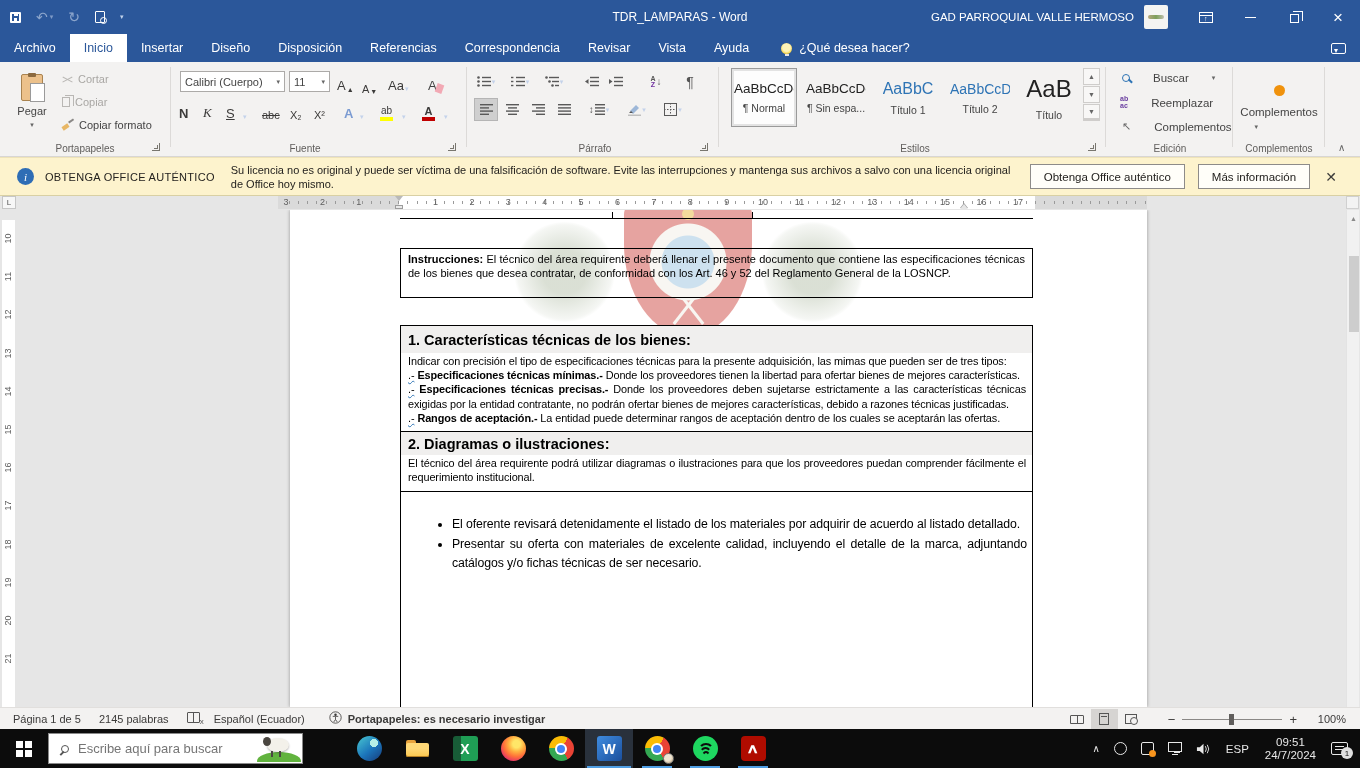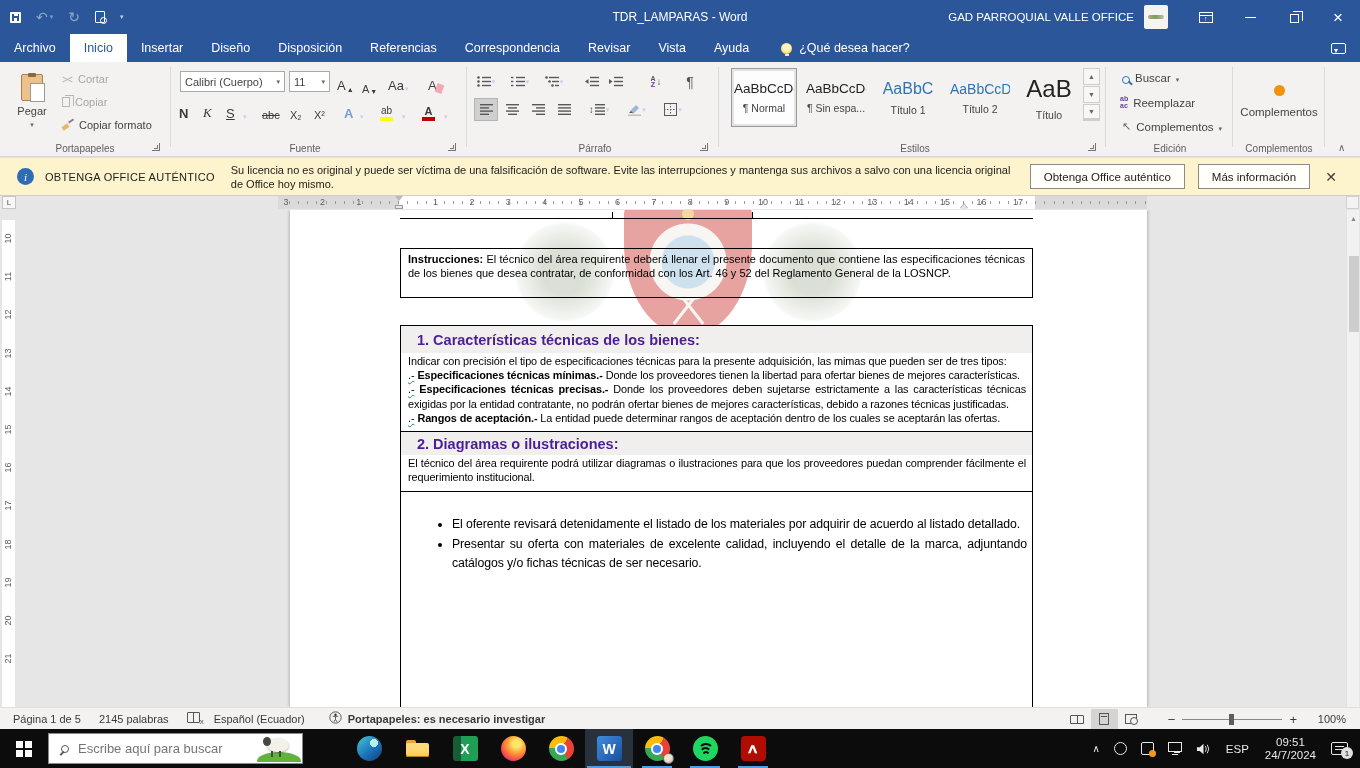--- a/index.html
+++ b/index.html
@@ -70,21 +70,21 @@
 svg.pic{fill:#595959;stroke:none}
 .pbtn{position:absolute;width:24px;height:23px;display:flex;align-items:center;justify-content:center;gap:1px;cursor:pointer}
 .pbtn.on{background:#cfcfcf;border:1px solid #b5b5b5}
 .scard{position:absolute;top:6px;width:66px;height:59px;display:flex;flex-direction:column;align-items:center;justify-content:center;cursor:pointer;overflow:hidden}
 .scard.sel{background:#fdfdfd;border:1px solid #9a9a9a;box-shadow:0 0 0 2px #e3e3e3 inset}
 .sprev{font-size:13.5px;color:#222;white-space:nowrap;max-width:60px;overflow:hidden}
 .slab{font-size:10.5px;color:#444;margin-top:6px;white-space:nowrap;max-width:62px;overflow:hidden}
 .c-blue .sprev{color:#2e74b5}
 .c-big .sprev{font-size:24px}
 .sgarr{position:absolute;width:17px;height:17px;border:1px solid #cfcdcb;background:#f8f7f6;display:flex;align-items:center;justify-content:center;font-size:7px;color:#666;cursor:pointer}
-.ecmd{position:absolute;display:flex;align-items:flex-end;gap:5px;font-size:11.5px;cursor:pointer;white-space:nowrap}
+.ecmd{position:absolute;display:flex;align-items:center;gap:23px;font-size:11.5px;cursor:pointer;white-space:nowrap}
 .i-mag{width:8px;height:8px;border:1.6px solid #777;border-radius:50%;position:relative;display:inline-block}
 .i-mag::after{content:"";position:absolute;width:5px;height:1.6px;background:#777;transform:rotate(45deg);right:-4px;bottom:-1px}
 .i-mag.blue{border-color:#2e74b5}.i-mag.blue::after{background:#2e74b5}
 .i-repl{font-size:7px;line-height:6.5px;color:#6a3fa0;font-weight:bold;display:inline-block}
 .i-cursor{font-size:11px;color:#666}
 .i-dot{width:11px;height:11px;border-radius:50%;background:#f0920c}
 
 
 #warnbar{position:absolute;top:157px;left:0;width:1360px;height:39px;background:#fdf3cd;border-top:1px solid #eee3b8;border-bottom:1px solid #d9d0a4;display:flex;align-items:center}
 .winfo{flex:none;width:17px;height:17px;border-radius:50%;background:#2e6db5;color:#fff;font-size:11px;font-style:italic;font-family:"Liberation Serif",serif;display:flex;align-items:center;justify-content:center;margin:0 11px 0 17px}
@@ -115,21 +115,21 @@
 .wm-wing{position:absolute;top:12px;width:105px;height:100px;border-radius:50%;background:radial-gradient(circle,rgba(188,198,178,.55) 30%,rgba(188,198,178,.15) 65%,transparent 70%)}
 .wm-shield{position:absolute;left:334px;top:-6px;width:128px;height:132px;background:#cf4a43;border-radius:10px 10px 64px 64px/10px 10px 92px 92px;opacity:.5}
 .wm-ring{position:absolute;left:24px;top:18px;width:80px;height:80px;border-radius:50%;background:radial-gradient(circle,#9cc4e0 0 26px,#f3efe6 27px 38px,transparent 39px)}
 .wm-fruit{position:absolute;left:58px;top:4px;width:12px;height:12px;border-radius:50%;background:#e9b63c}
 .wm-sw{position:absolute;left:60px;top:86px;width:3px;height:38px;background:#f3efe6}
 .wm-sw.a{transform:rotate(38deg)}.wm-sw.b{transform:rotate(-38deg)}
 .topline{position:absolute;left:110px;top:8px;width:633px;border-top:1.5px solid #000}
 .toptick{position:absolute;top:2px;width:1px;height:6px;background:#000}
 .ibox{position:absolute;left:110px;top:38px;width:633px;height:50px;border:1.5px solid #000;padding:3px 7px 0 7px;font-size:11px;line-height:14.3px;text-align:justify;color:#000;background:transparent}
 #mbox{position:absolute;left:110px;top:115px;width:633px;height:382px;border:1.5px solid #000;border-bottom:none;background:transparent}
-.hrow{height:27px;background:#f0efee;display:flex;align-items:center;padding-left:16px;font-size:14.5px;font-weight:bold;color:#4c1d95}
+.hrow{height:27px;background:#f0efee;display:flex;align-items:center;padding-left:7px;font-size:14.5px;font-weight:bold;color:#000000}
 .hrow.h2{height:24px;border-top:1.5px solid #000}
 .brow{padding:1px 6px 0 7px;font-size:10.9px;line-height:14.2px;letter-spacing:-.1px;text-align:justify;background:#fff}
 .b1{height:78px}
 .b2{height:36px}
 .mark{text-decoration:underline wavy #2e74b5;text-decoration-thickness:1px}
 .trm{font-weight:bold}
 .trow{height:83px;border-top:1.5px solid #000;position:relative;background:#fff}
 .ctable{position:absolute;left:175px;top:12px;border-collapse:collapse}
 .ctable td{border:1.5px solid #000;vertical-align:top}
 .ctable .hd{font-weight:bold;color:#17365d;font-size:11.5px;padding:2px 6px;height:21px}
@@ -224,21 +224,21 @@
     <span class="qbtn dim">↻</span>
     <span class="qbtn">
         <span class="i-prev"></span>
       </span>
     <span class="qbtn">
         <span class="car">▾</span>
       </span>
   </div>
   <div id="win-title">TDR_LAMPARAS  -  Word</div>
   <div id="tb-right">
-    <span class="account">GAD PARROQUIAL VALLE OFFICE</span>
+    <span class="account">GAD PARROQUIAL VALLE HERMOSO</span>
     <span class="avatar"></span>
     <span class="winbtn">
         <span class="i-ribopt"></span>
       </span>
     <span class="winbtn">
         <span class="i-min"></span>
       </span>
     <span class="winbtn">
         <span class="i-restore"></span>
       </span>

